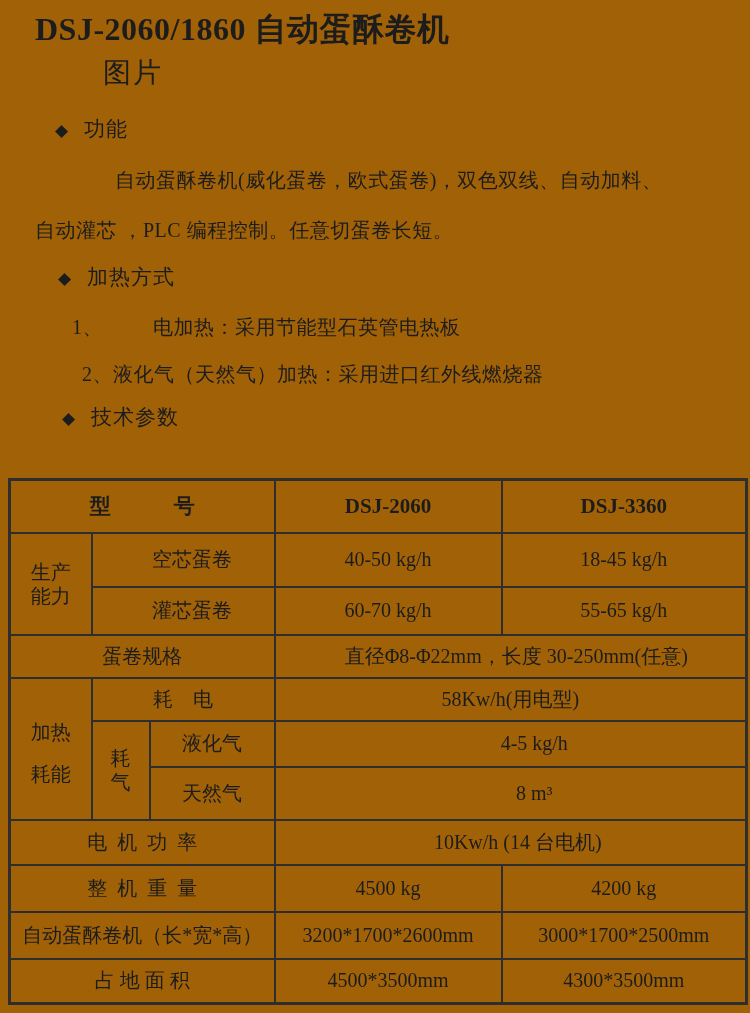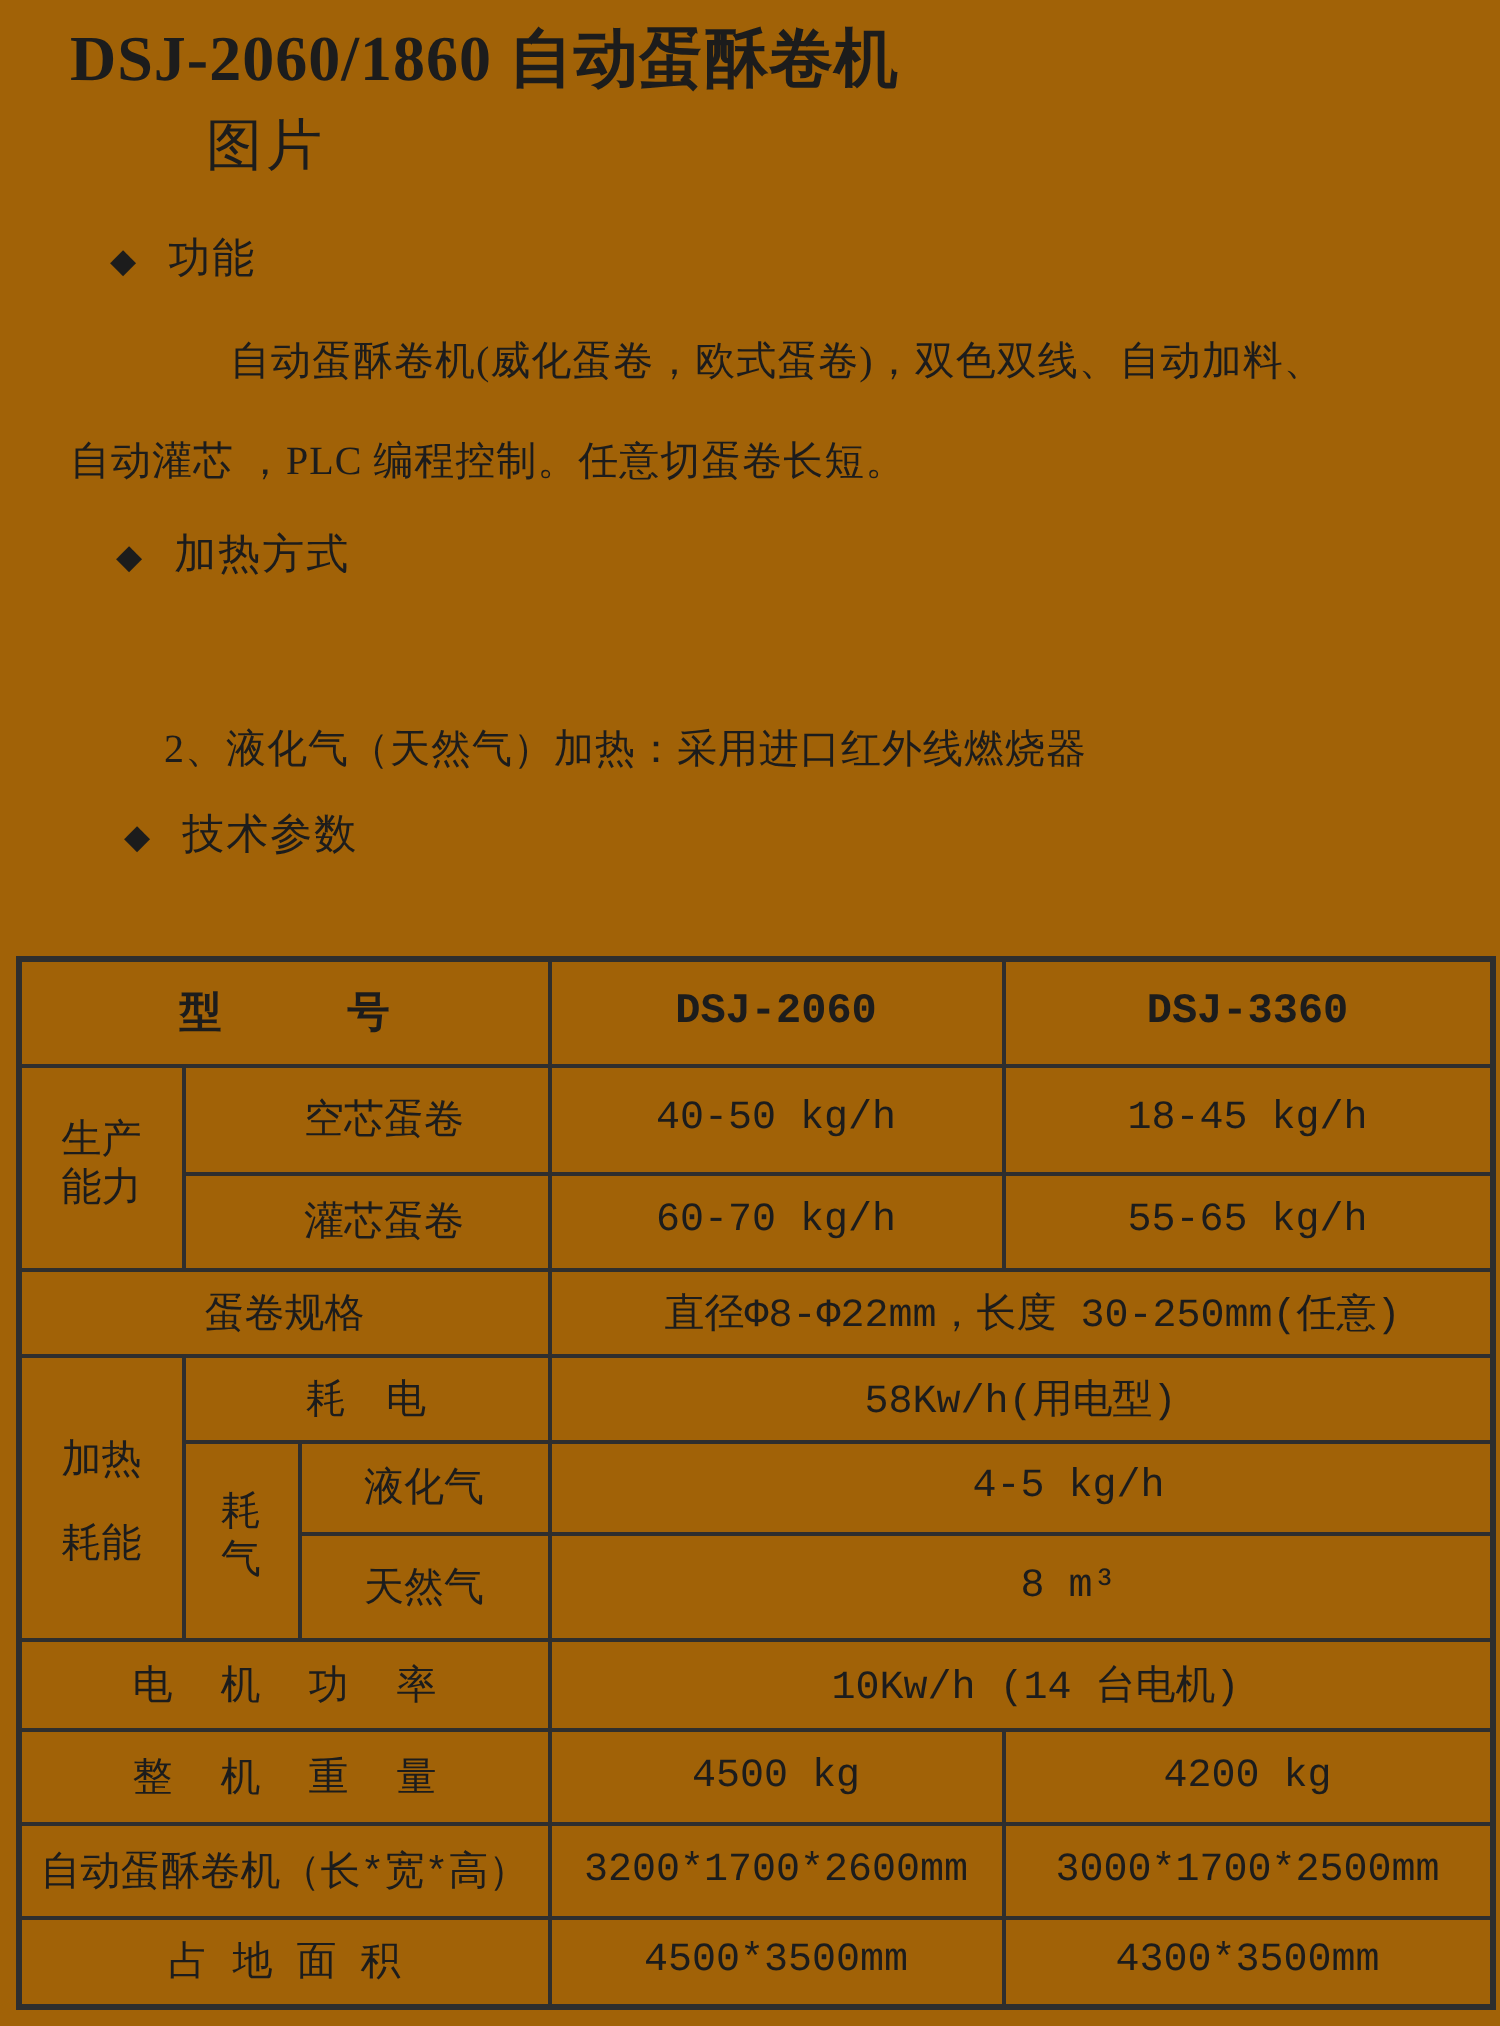--- a/index.html
+++ b/index.html
@@ -38,21 +38,20 @@
 
   .heat-item{position:absolute;font-size:20px;letter-spacing:0.5px;}
   .h-item1{left:72px;top:314px;}
   .h-item1 .gap{display:inline-block;width:50px;}
   .h-item2{left:82px;top:361px;}
 
   table.spec{
     position:absolute;left:8px;top:478px;width:737px;
     border-collapse:collapse;table-layout:fixed;
     font-size:20px;
-    font-family:Liberation Mono, monospace;
   }
   table.spec{border:3px solid #2e2e2e;}
   table.spec td{
     border:2px solid #2e2e2e;
     padding:0;text-align:center;vertical-align:middle;
     overflow:hidden;
   }
   td.bold{font-weight:700;font-size:21px;}
   td.left{text-align:left;}
   .pl12{padding-left:12px !important;}
@@ -79,20 +78,21 @@
   </div>
 
   <div class="para-line p-line1" data-bind="features.line1">自动蛋酥卷机(威化蛋卷，欧式蛋卷)，双色双线、自动加料、</div>
   <div class="para-line p-line2" data-bind="features.line2">自动灌芯 ，PLC 编程控制。任意切蛋卷长短。</div>
 
   <div class="bullet b-heating">
     <span class="diamond" data-bind="ui.bullet_icon">◆</span>
     <span data-bind="heating.heading">加热方式</span>
   </div>
 
+  <div class="heat-item h-item1"><span data-bind="heating.item1_num">1、</span><span class="gap"></span><span data-bind="heating.item1_text">电加热：采用节能型石英管电热板</span></div>
   <div class="heat-item h-item2" data-bind="heating.item2">2、液化气（天然气）加热：采用进口红外线燃烧器</div>
 
   <div class="bullet b-specs">
     <span class="diamond" data-bind="ui.bullet_icon">◆</span>
     <span data-bind="specs.heading">技术参数</span>
   </div>
 
   <table class="spec">
     <colgroup>
       <col style="width:82px">

